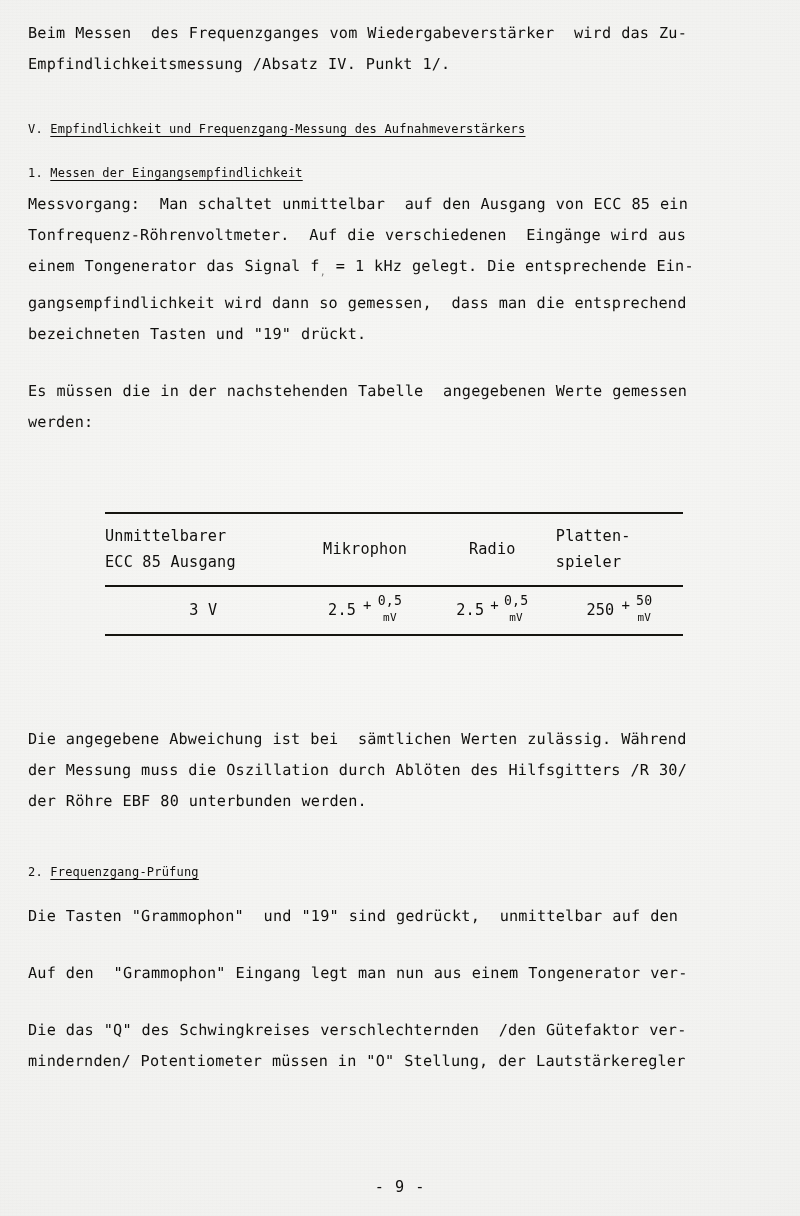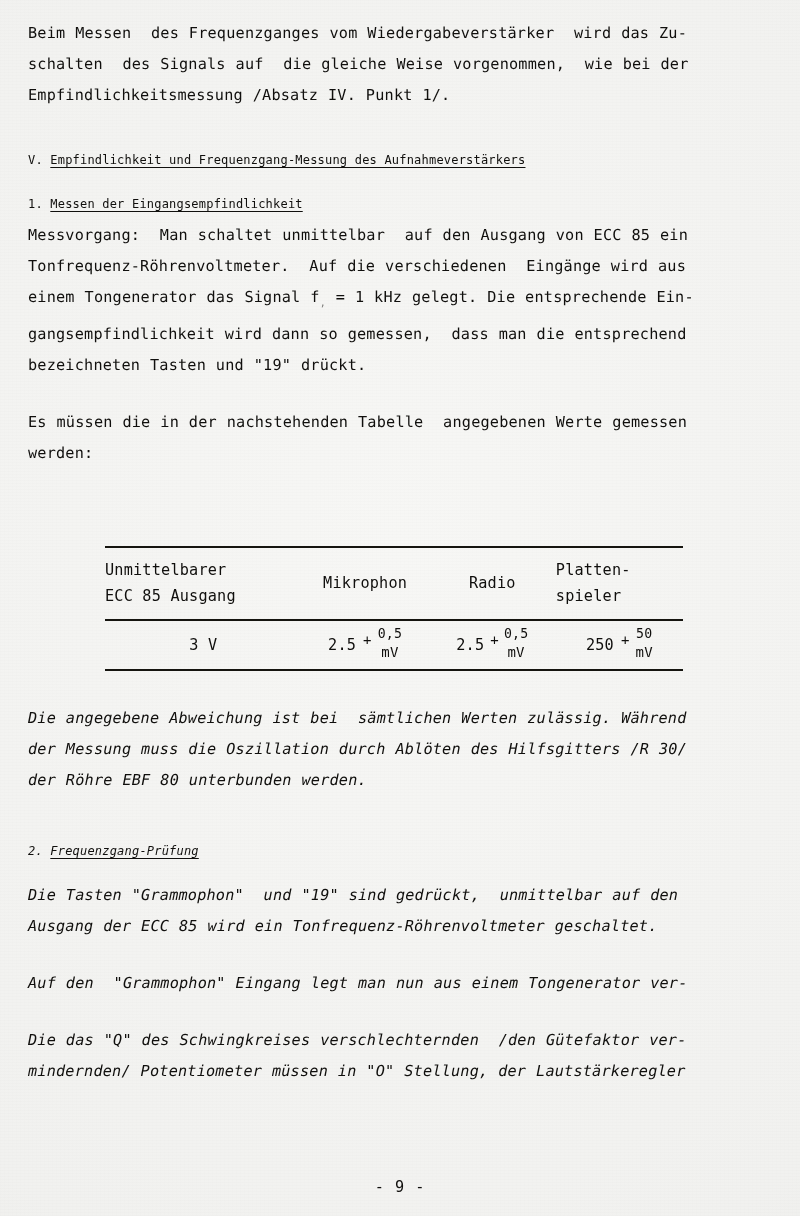--- a/index.html
+++ b/index.html
@@ -75,21 +75,21 @@
   .heading .ul {
     text-decoration: underline;
     text-underline-offset: 3px;
     text-decoration-thickness: 1.3px;
   }
 
   
   .table-wrap {
     position: absolute;
     left: 105px;
-    top: 546px;
+    top: 512px;
     width: 578px;
   }
   table.spec {
     border-collapse: collapse;
     width: 100%;
     font-size: 15.2px;
     letter-spacing: .2px;
   }
   table.spec thead th {
     font-weight: normal;
@@ -128,21 +128,21 @@
   .tol .base { }
   .tol .plus { font-size: 14px; margin: 0 1px 0 2px; position: relative; top: -5px; }
   .tol .frac {
     display: inline-flex;
     flex-direction: column;
     align-items: center;
     line-height: 1;
     font-size: 13.2px;
   }
   .tol .frac .num2 { position: relative; top: -4px; }
-  .tol .frac .den2 { position: relative; top: 1px; font-size: 14px; }
+  .tol .frac .den2 { position: relative; top: 1px; font-size: 11px; }
 
   .tol.tight .plus { margin: 0 0 0 1px; }
 
   
   .folio {
     position: absolute;
     left: 0;
     right: 0;
     top: 1178px;
     text-align: center;
@@ -160,21 +160,20 @@
 <body>
 
 <div class="paper"></div>
 <div class="grain"></div>
 
 <div class="page">
 
   <div class="content">
 
     <p class="para"><span class="line">Beim Messen  des Frequenzganges vom Wiedergabeverstärker  wird das Zu-</span></p>
-    <p class="para"><span class="line">schalten  des Signals auf  die gleiche Weise vorgenommen,  wie bei der</span></p>
     <p class="para"><span class="line">Empfindlichkeitsmessung /Absatz IV. Punkt 1/.</span></p>
 
     <div class="gap-lg"></div>
 
     <div class="heading"><span class="num">V.</span> <span class="ul">Empfindlichkeit und Frequenzgang-Messung des Aufnahmeverstärkers</span></div>
 
     <div class="gap-sm"></div>
 
     <div class="heading"><span class="num">1.</span> <span class="ul">Messen der Eingangsempfindlichkeit</span></div>
 
@@ -237,34 +236,33 @@
                 <span class="num2">50</span>
                 <span class="den2">mV</span>
               </span>
             </span>
           </td>
         </tr>
       </tbody>
     </table>
   </div>
 
-  <div class="content" style="top: 703px; font-style: italic;">
+  <div class="content" style="top: 724px;">
 
     <p class="para"><span>Die angegebene Abweichung ist bei  sämtlichen Werten zulässig. Während</span></p>
     <p class="para"><span>der Messung muss die Oszillation durch Ablöten des Hilfsgitters /R 30/</span></p>
     <p class="para"><span>der Röhre EBF 80 unterbunden werden.</span></p>
 
     <div class="gap-xl"></div>
 
     <div class="heading"><span class="num">2.</span> <span class="ul">Frequenzgang-Prüfung</span></div>
 
     <div class="gap-sm"></div>
 
     <p class="para"><span>Die Tasten "Grammophon"  und "19" sind gedrückt,  unmittelbar auf den</span></p>
-    <p class="para"><span>Ausgang der ECC 85 wird ein Tonfrequenz-Röhrenvoltmeter geschaltet.</span></p>
 
     <div class="gap-md"></div>
 
     <p class="para"><span>Auf den  "Grammophon" Eingang legt man nun aus einem Tongenerator ver-</span></p>
 
     <div class="gap-md"></div>
 
     <p class="para"><span>Die das "Q" des Schwingkreises verschlechternden  /den Gütefaktor ver-</span></p>
     <p class="para"><span>mindernden/ Potentiometer müssen in "O" Stellung, der Lautstärkeregler</span></p>
 

